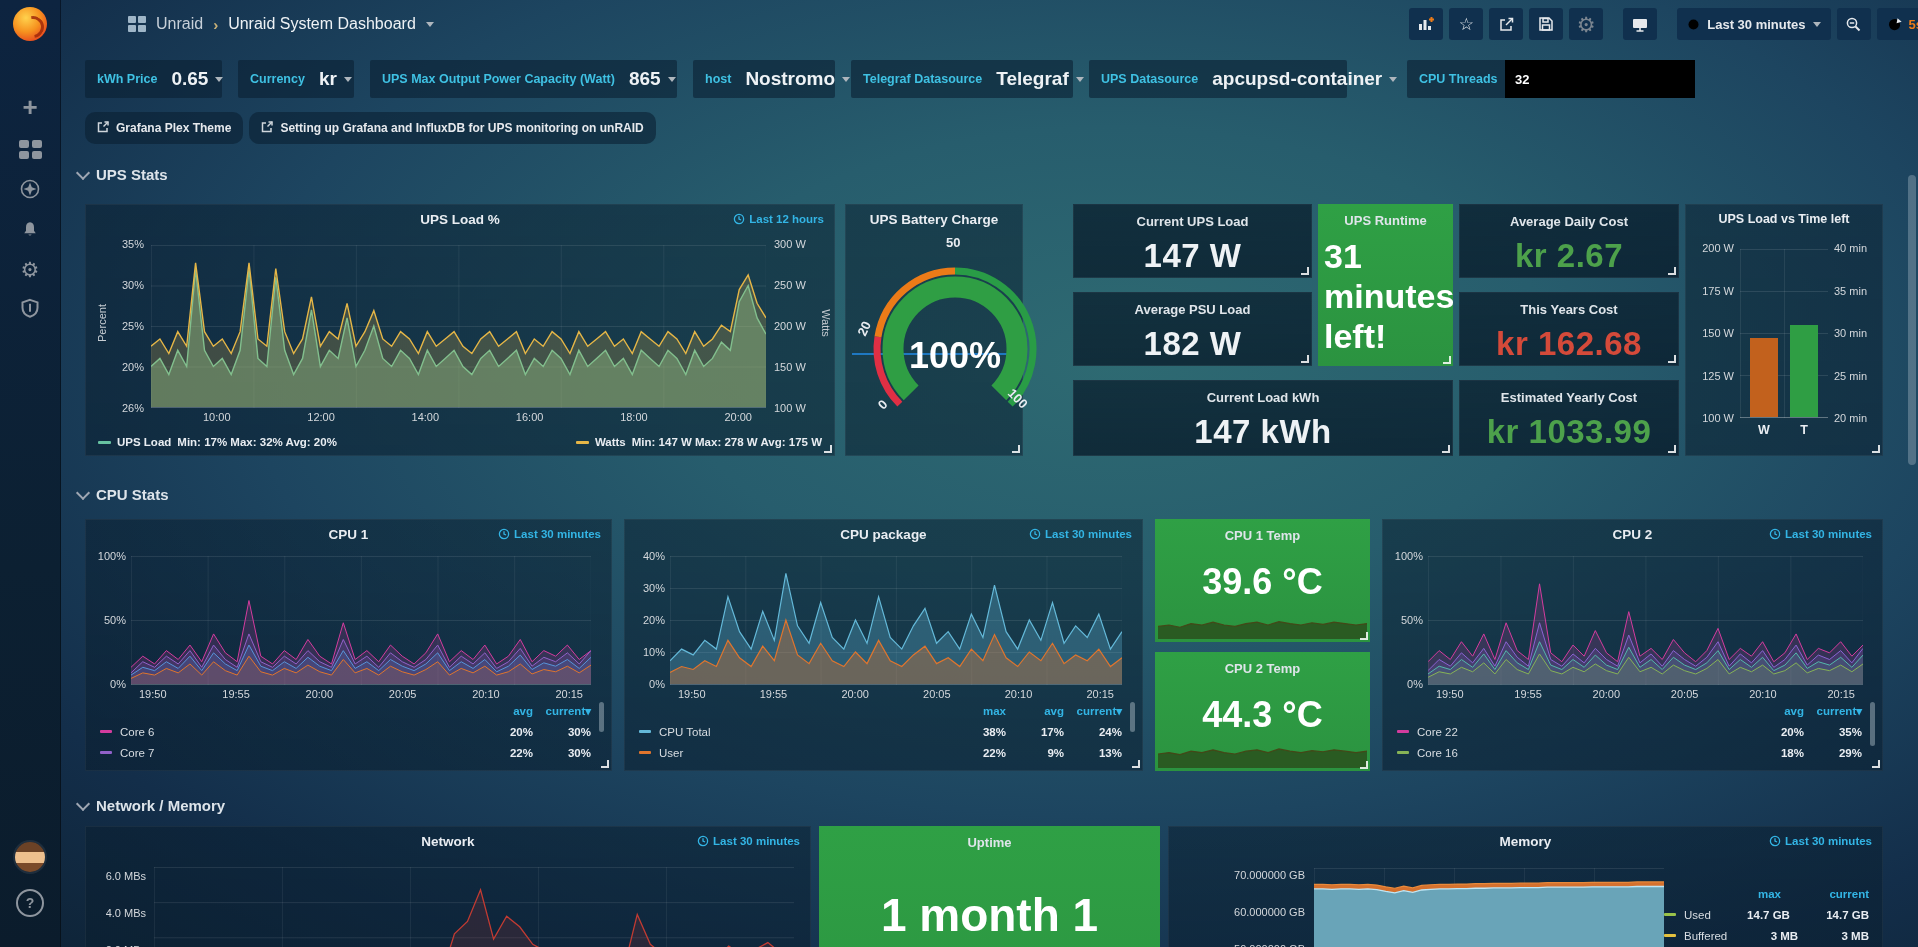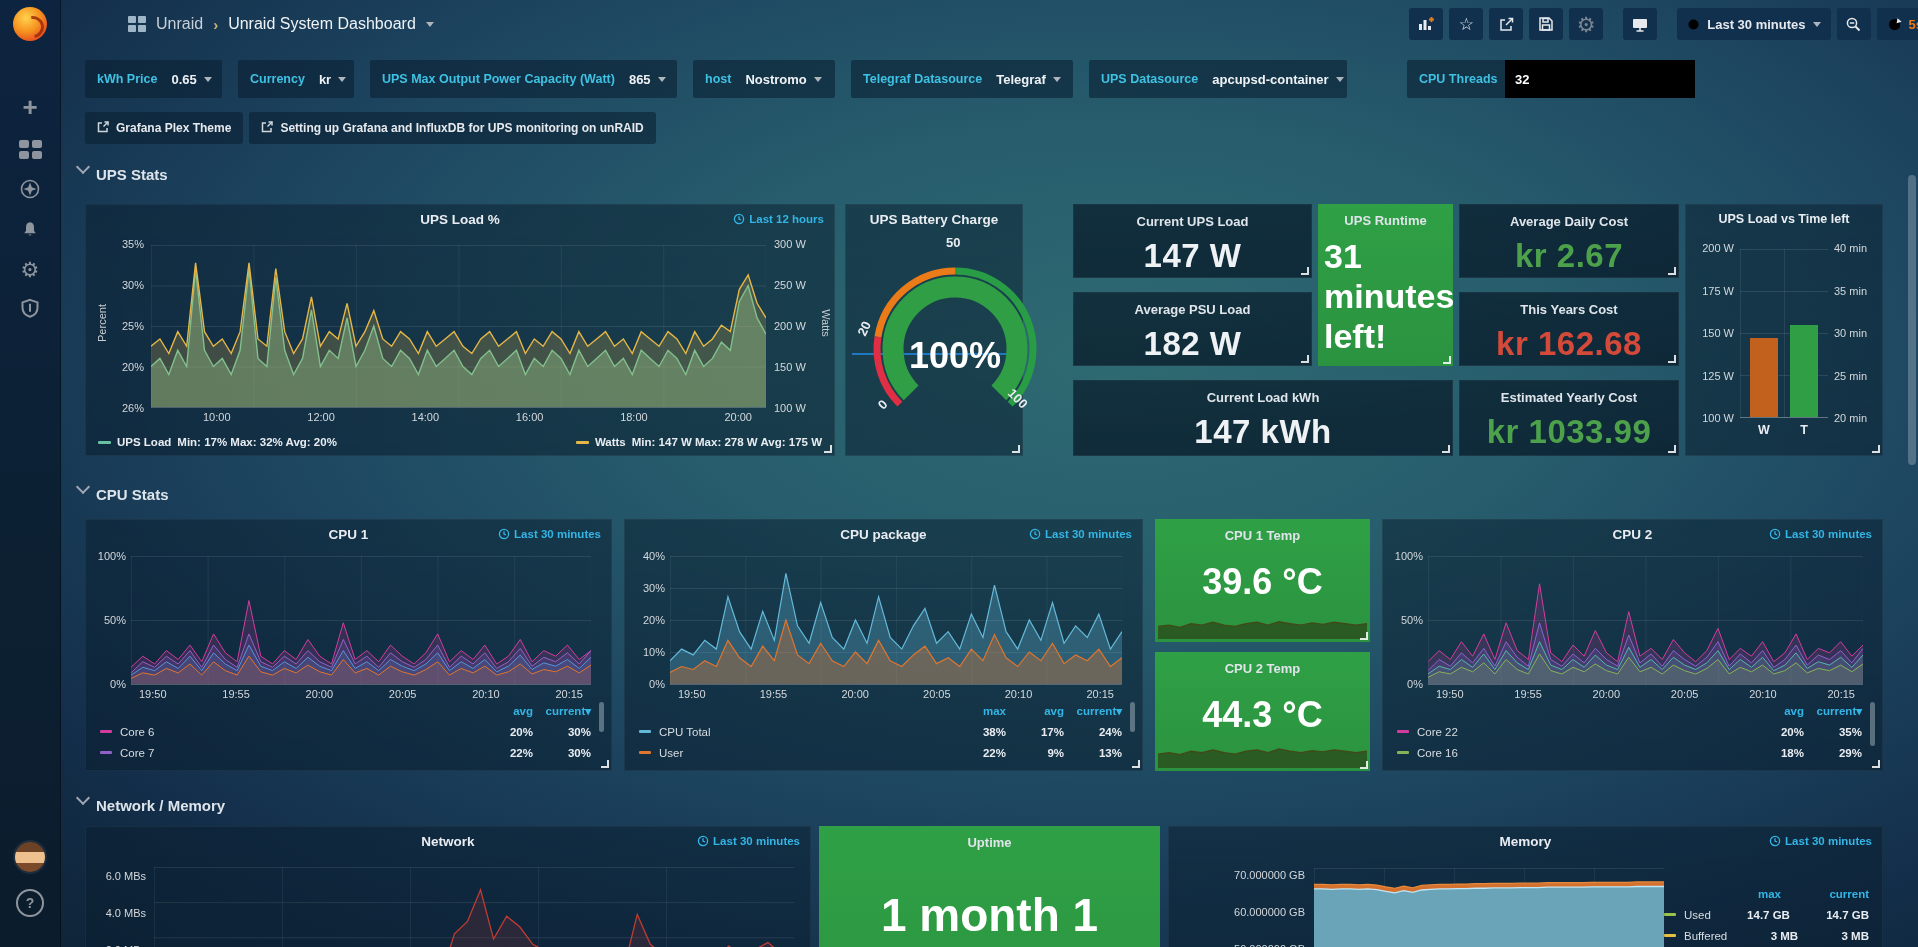--- a/index.html
+++ b/index.html
@@ -34,28 +34,28 @@
   .icon-btn{width:34px;height:32px;background:#10304e;border-radius:3px;display:flex;align-items:center;justify-content:center;color:#e6e9ed;}
   .icon-btn svg{stroke:#e6e9ed;fill:none;stroke-width:1.5;}
   .star-glyph{font-size:17px;line-height:1;}
   .tp-box{height:32px;background:#10304e;border-radius:3px;display:flex;align-items:center;padding:0 10px;gap:7px;font-size:13px;font-weight:bold;color:#e6e9ed;}
   .orange{color:#eb7b18;}
   .gap8{width:8px;}
   
   .var-row{position:absolute;left:85px;top:60px;display:flex;gap:16px;z-index:10;border-radius:12px;}
   .var-box{height:38px;background:rgba(10,32,50,.6);border-radius:2px;display:flex;align-items:center;padding:0 12px;gap:14px;}
   .var-label{color:#3fc1e3;font-size:12.5px;font-weight:bold;white-space:nowrap;}
-  .var-value{color:#eef2f5;font-size:13px;font-weight:bold;white-space:nowrap;display:flex;align-items:center;gap:7px;}
+  .var-value{color:#eef2f5;font-size:19px;font-weight:bold;white-space:nowrap;display:flex;align-items:center;gap:7px;}
   .var-input{width:170px;height:38px;background:#000;border:none;color:#fff;font-size:13px;font-weight:bold;padding:0 10px;font-family:"Liberation Sans",sans-serif;}
   .links-row{position:absolute;left:85px;top:112px;display:flex;gap:6px;z-index:10;}
-  .link-box{height:32px;background:rgba(10,32,50,.6);border-radius:3px;display:flex;align-items:center;padding:0 12px;gap:7px;
+  .link-box{height:32px;background:rgba(10,32,50,.6);border-radius:10px;display:flex;align-items:center;padding:0 12px;gap:7px;
     font-size:12px;font-weight:bold;color:#e6e9ed;}
   .ext-ic svg{stroke:#cfd6dc;fill:none;stroke-width:1.5;}
   
-  .sec-hdr{position:absolute;left:78px;display:flex;gap:8px;font-size:15px;font-weight:bold;color:#dde4ea;z-index:5;}
+  .sec-hdr{position:absolute;left:78px;display:flex;align-items:center;gap:8px;font-size:15px;font-weight:bold;color:#dde4ea;z-index:5;}
   .chev{width:8px;height:8px;border-right:2px solid #9fa7b3;border-bottom:2px solid #9fa7b3;transform:rotate(45deg);margin-top:-4px;}
   
   .panel{position:absolute;background:linear-gradient(rgba(9,29,45,.50),rgba(9,29,45,.55));border:1px solid rgba(255,255,255,.05);box-sizing:border-box;}
   .panel.opaque{background:linear-gradient(rgba(8,27,42,.72),rgba(8,27,42,.78));}
   .panel.green{background:linear-gradient(#2fa045,#2b9340);border:none;}
   .ptitle{position:absolute;top:7px;left:0;right:0;text-align:center;font-size:13.5px;font-weight:bold;color:#e9edf2;z-index:3;}
   .timerange{position:absolute;top:8px;right:10px;display:flex;align-items:center;gap:4px;color:#33b5e5;font-size:11.5px;font-weight:bold;z-index:3;}
   .timerange svg{stroke:#33b5e5;fill:none;stroke-width:1.4;}
   .corner{position:absolute;right:2px;bottom:2px;width:6px;height:6px;border-right:2px solid rgba(255,255,255,.85);border-bottom:2px solid rgba(255,255,255,.85);z-index:4;}
   .plot{position:absolute;border-bottom:1px solid rgba(255,255,255,.18);

